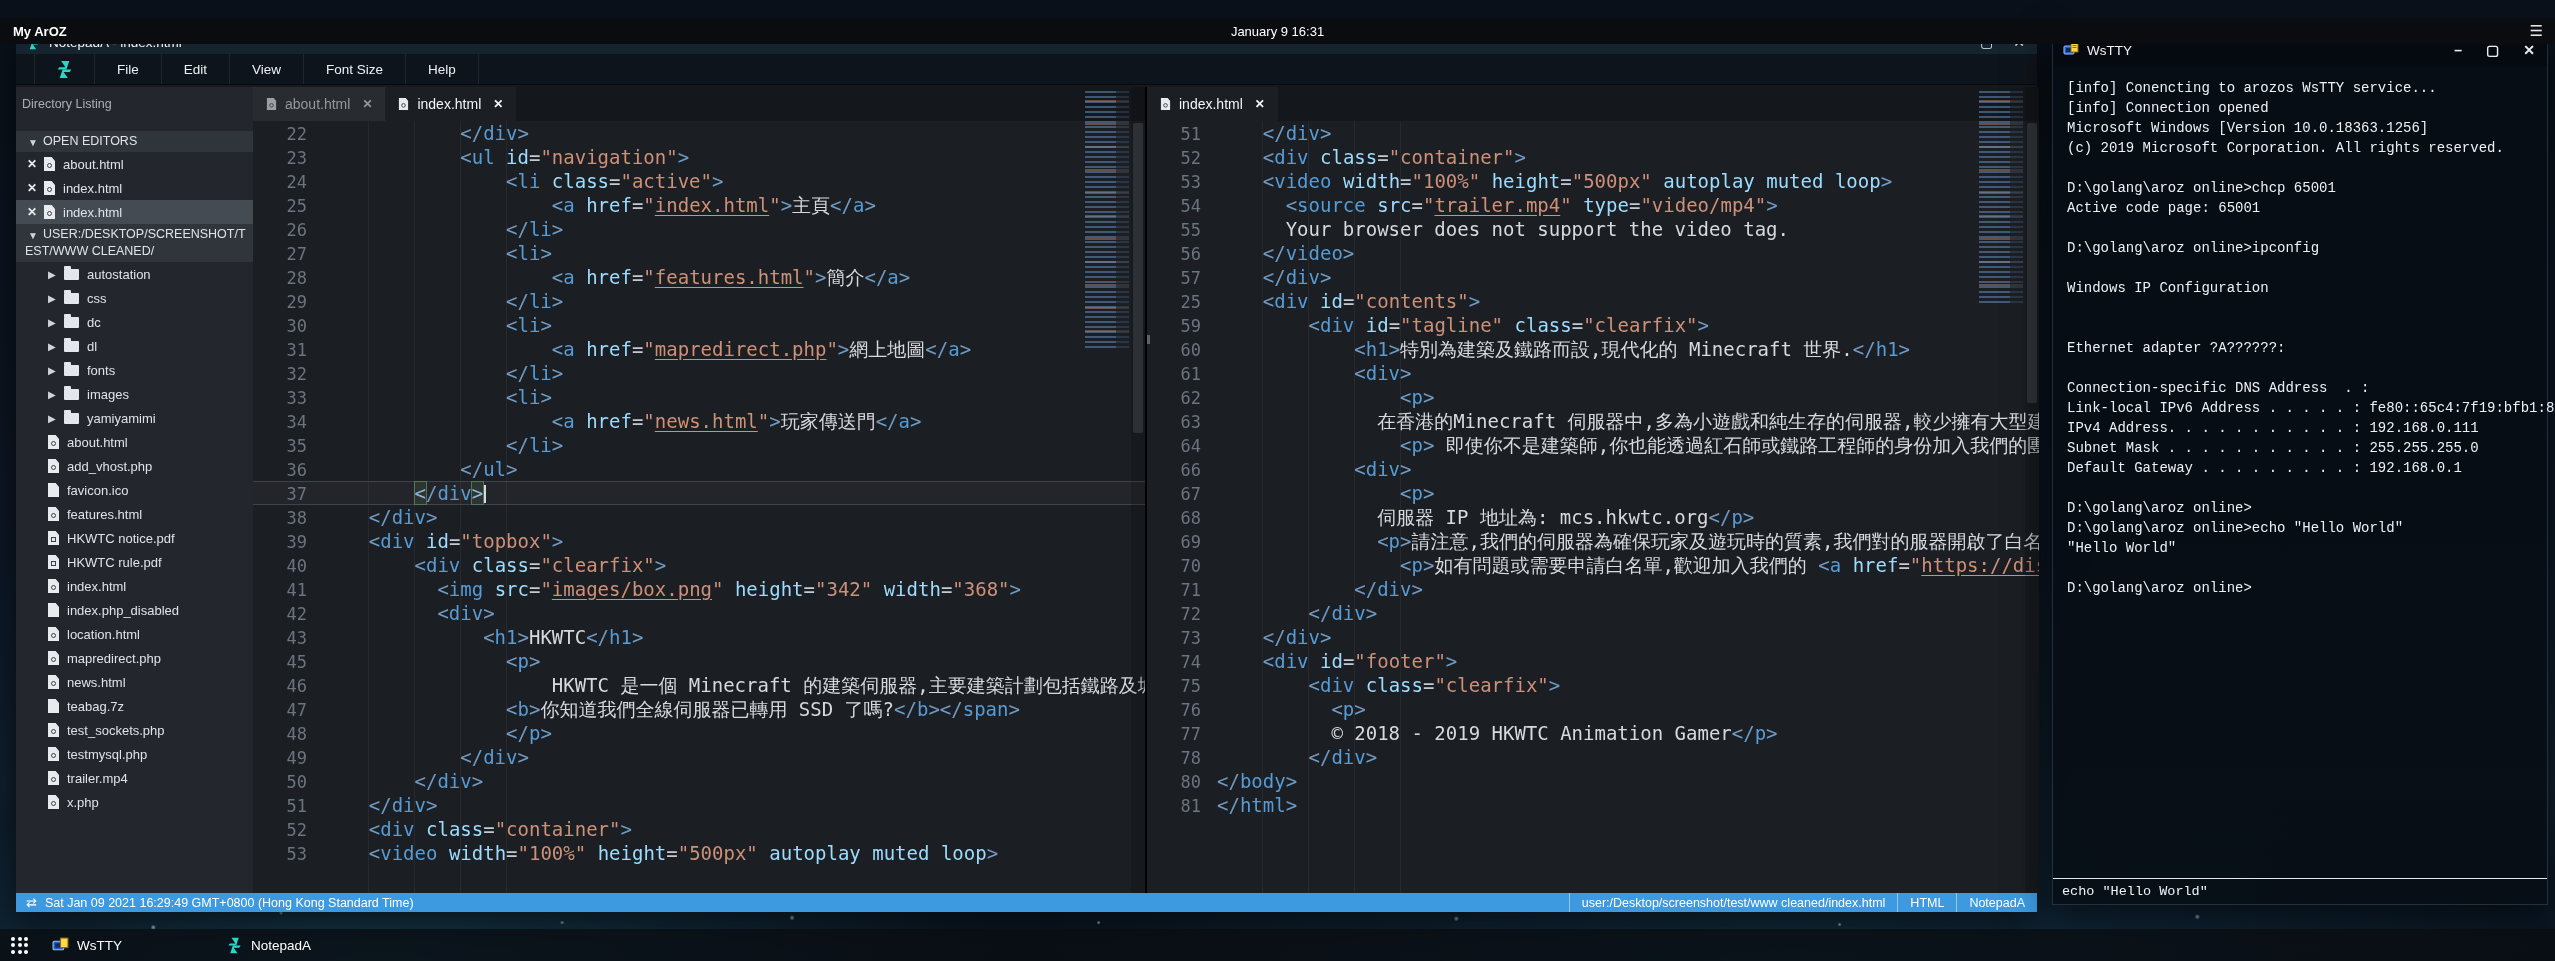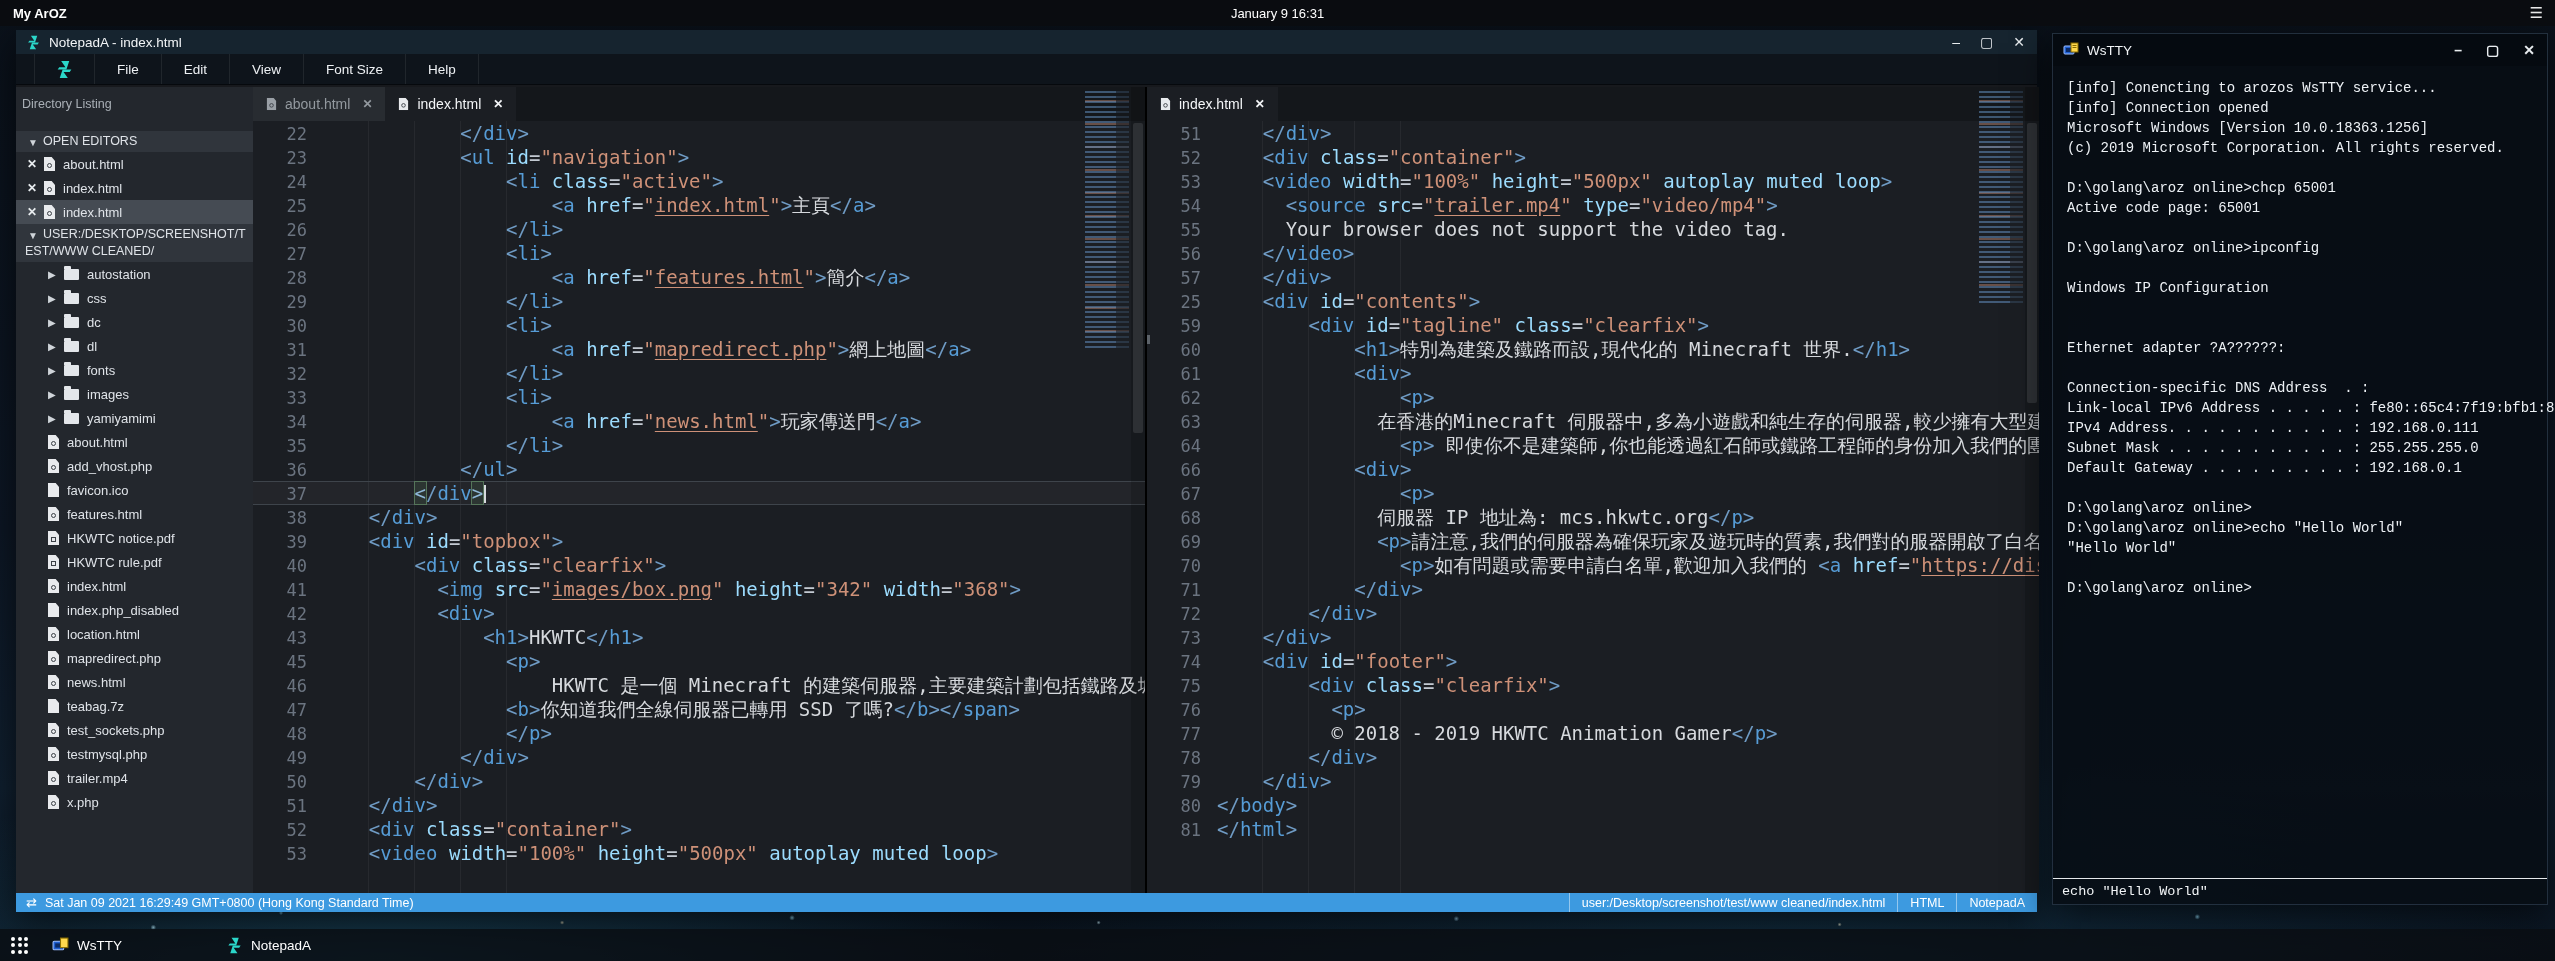--- a/index.html
+++ b/index.html
@@ -13,21 +13,21 @@
       radial-gradient(3px 3px at 22% 96%, rgba(255,240,200,.7), transparent 70%),
       radial-gradient(4px 4px at 31% 95.5%, rgba(160,230,255,.85), transparent 70%),
       radial-gradient(3px 3px at 43% 96%, rgba(200,240,255,.8), transparent 70%),
       radial-gradient(4px 4px at 57% 95.6%, rgba(170,225,255,.8), transparent 70%),
       radial-gradient(3px 3px at 72% 96.2%, rgba(255,250,220,.7), transparent 70%),
       radial-gradient(4px 4px at 86% 95.4%, rgba(150,225,255,.8), transparent 70%),
       radial-gradient(900px 260px at 15% 100%, rgba(32,90,115,.55), transparent 70%),
       radial-gradient(1100px 300px at 70% 100%, rgba(25,70,95,.5), transparent 70%),
       linear-gradient(180deg,#0a111a 0%,#0d1725 55%,#102030 82%,#0a1420 100%);}
   
-  .topbar{position:absolute;left:0;top:0;width:2555px;height:26px;background:#0a0c10;
+  .topbar{position:absolute;left:0;top:18px;width:2555px;height:26px;background:#0a0c10;
           color:#fff;display:flex;align-items:center;font-size:13px;z-index:50;}
   .topbar .left{padding-left:13px;font-weight:bold;}
   .topbar .clock{position:absolute;left:50%;transform:translateX(-50%);}
   .topbar .burger{position:absolute;right:12px;font-size:15px;color:#e8e8e8;cursor:pointer;}
   
   .win{position:absolute;box-shadow:0 10px 36px rgba(0,0,0,.65);}
   .winbtns{display:flex;align-items:center;gap:20px;margin-left:auto;padding-right:12px;color:#e8ecef;}
   .winbtns span{cursor:pointer;font-size:14px;line-height:1;}
   
   .np{left:16px;top:30px;width:2021px;height:882px;background:#17191d;}
@@ -369,21 +369,20 @@
           <div class="code-row"><span class="gut">69</span><span><span class="c-tx">              </span><span class="c-pn">&lt;</span><span class="c-tg">p</span><span class="c-pn">&gt;</span><span class="c-tx">請注意,我們的伺服器為確保玩家及遊玩時的質素,我們對的服器開啟了白名單</span></span></div>
           <div class="code-row"><span class="gut">70</span><span><span class="c-tx">                </span><span class="c-pn">&lt;</span><span class="c-tg">p</span><span class="c-pn">&gt;</span><span class="c-tx">如有問題或需要申請白名單,歡迎加入我們的 </span><span class="c-pn">&lt;</span><span class="c-tg">a</span><span class="c-tx"> </span><span class="c-at">href</span><span class="c-eq">=</span><span class="c-st">"</span><span class="c-lk">https://discord.gg</span></span></div>
           <div class="code-row"><span class="gut">71</span><span><span class="c-tx">            </span><span class="c-pn">&lt;/</span><span class="c-tg">div</span><span class="c-pn">&gt;</span></span></div>
           <div class="code-row"><span class="gut">72</span><span><span class="c-tx">        </span><span class="c-pn">&lt;/</span><span class="c-tg">div</span><span class="c-pn">&gt;</span></span></div>
           <div class="code-row"><span class="gut">73</span><span><span class="c-tx">    </span><span class="c-pn">&lt;/</span><span class="c-tg">div</span><span class="c-pn">&gt;</span></span></div>
           <div class="code-row"><span class="gut">74</span><span><span class="c-tx">    </span><span class="c-pn">&lt;</span><span class="c-tg">div</span><span class="c-tx"> </span><span class="c-at">id</span><span class="c-eq">=</span><span class="c-st">"footer"</span><span class="c-pn">&gt;</span></span></div>
           <div class="code-row"><span class="gut">75</span><span><span class="c-tx">        </span><span class="c-pn">&lt;</span><span class="c-tg">div</span><span class="c-tx"> </span><span class="c-at">class</span><span class="c-eq">=</span><span class="c-st">"clearfix"</span><span class="c-pn">&gt;</span></span></div>
           <div class="code-row"><span class="gut">76</span><span><span class="c-tx">          </span><span class="c-pn">&lt;</span><span class="c-tg">p</span><span class="c-pn">&gt;</span></span></div>
           <div class="code-row"><span class="gut">77</span><span><span class="c-tx">          © 2018 - 2019 HKWTC Animation Gamer</span><span class="c-pn">&lt;/</span><span class="c-tg">p</span><span class="c-pn">&gt;</span></span></div>
           <div class="code-row"><span class="gut">78</span><span><span class="c-tx">        </span><span class="c-pn">&lt;/</span><span class="c-tg">div</span><span class="c-pn">&gt;</span></span></div>
-          <div class="code-row"><span class="gut">79</span><span><span class="c-tx">    </span><span class="c-pn">&lt;/</span><span class="c-tg">div</span><span class="c-pn">&gt;</span></span></div>
           <div class="code-row"><span class="gut">80</span><span><span class="c-pn">&lt;/</span><span class="c-tg">body</span><span class="c-pn">&gt;</span></span></div>
           <div class="code-row"><span class="gut">81</span><span><span class="c-pn">&lt;/</span><span class="c-tg">html</span><span class="c-pn">&gt;</span></span></div>
         </div>
       <div class="minimap" style="height:215px;">
           <div class="mm1"></div>
         </div>
       <div class="vscroll">
           <div class="thumb" style="height:280px;top:36px;"></div>
         </div>
     </div>

